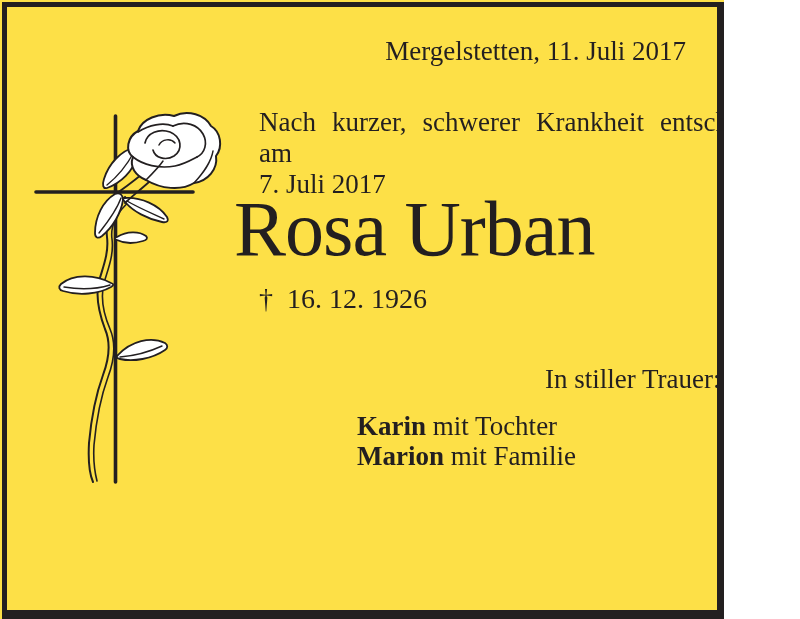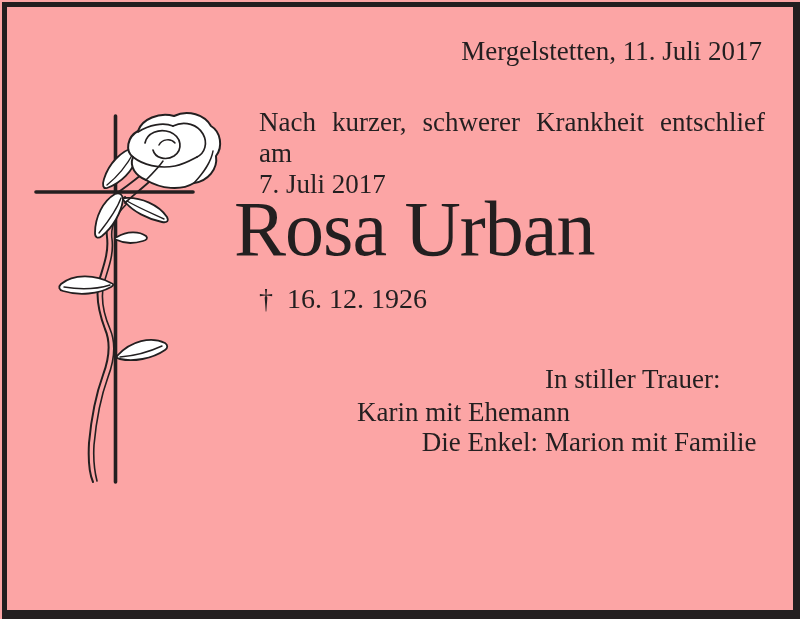--- a/index.html
+++ b/index.html
@@ -1,17 +1,17 @@
 <!DOCTYPE html>
 <html><head>
 <meta charset="utf-8">
 <style>
   html,body{margin:0;padding:0;background:#fff;}
   .page{
-    position:relative;width:800px;height:619px;background:#fca5a5;
+    position:relative;width:724px;height:619px;background:#fde047;
     font-family:"Liberation Serif","DejaVu Serif",serif;color:#231f20;
     overflow:hidden;
   }
   .frame{
     position:absolute;left:2px;top:2px;right:0;bottom:0;
     border:solid #231f20;border-width:5px 7px 9px 5px;
     pointer-events:none;
   }
   .dateline{
     position:absolute;top:37px;right:38px;
@@ -30,24 +30,24 @@
     text-align:left;font-size:78px;line-height:78px;letter-spacing:-1px;
     white-space:nowrap;
   }
   .dates{
     position:absolute;left:259px;top:284px;width:506px;
     text-align:left;font-size:28px;line-height:30px;
   }
   .dagger{margin-right:14px;}
   .mourning{position:absolute;left:350px;top:363px;font-size:27px;}
   .m-row{display:flex;line-height:30px;white-space:nowrap;}
-  .m-row.heading-row{line-height:32px;margin-bottom:2px;}
+  .m-row.heading-row{line-height:32px;margin-bottom:16px;}
   .m-label{width:188px;text-align:right;}
   .m-value{margin-left:7px;}
-  .m-value b{font-weight:normal;}
+  .m-value b{font-weight:bold;}
   .funeral{position:absolute;left:33px;top:527px;width:732px;}
   .funeral-inner{
     width:871px;transform:scaleX(0.8405);transform-origin:left top;
     font-size:30px;line-height:33px;
   }
   .funeral-l1{text-align:justify;text-align-last:justify;white-space:nowrap;}
   .funeral-l2{text-align:left;white-space:nowrap;}
 </style>
 </head>
 <body>
@@ -112,22 +112,21 @@
   <div class="dates">
     <span class="dagger">†</span><span>16. 12. 1926</span>
   </div>
 
   <div class="mourning">
     <div class="m-row heading-row">
       <div class="m-label"></div>
       <div class="m-value">In stiller Trauer:</div>
     </div>
     <div class="m-row">
-      <div class="m-value"><b>Karin</b><span> mit Ehemann</span></div>
+      <div class="m-value"><b>Karin</b><span> mit Tochter</span></div>
     </div>
     <div class="m-row">
-      <div class="m-label">Die Enkel:</div>
       <div class="m-value"><b>Marion</b><span> mit Familie</span></div>
     </div>
   </div>
 
 
 </div>
 
 </body></html>

